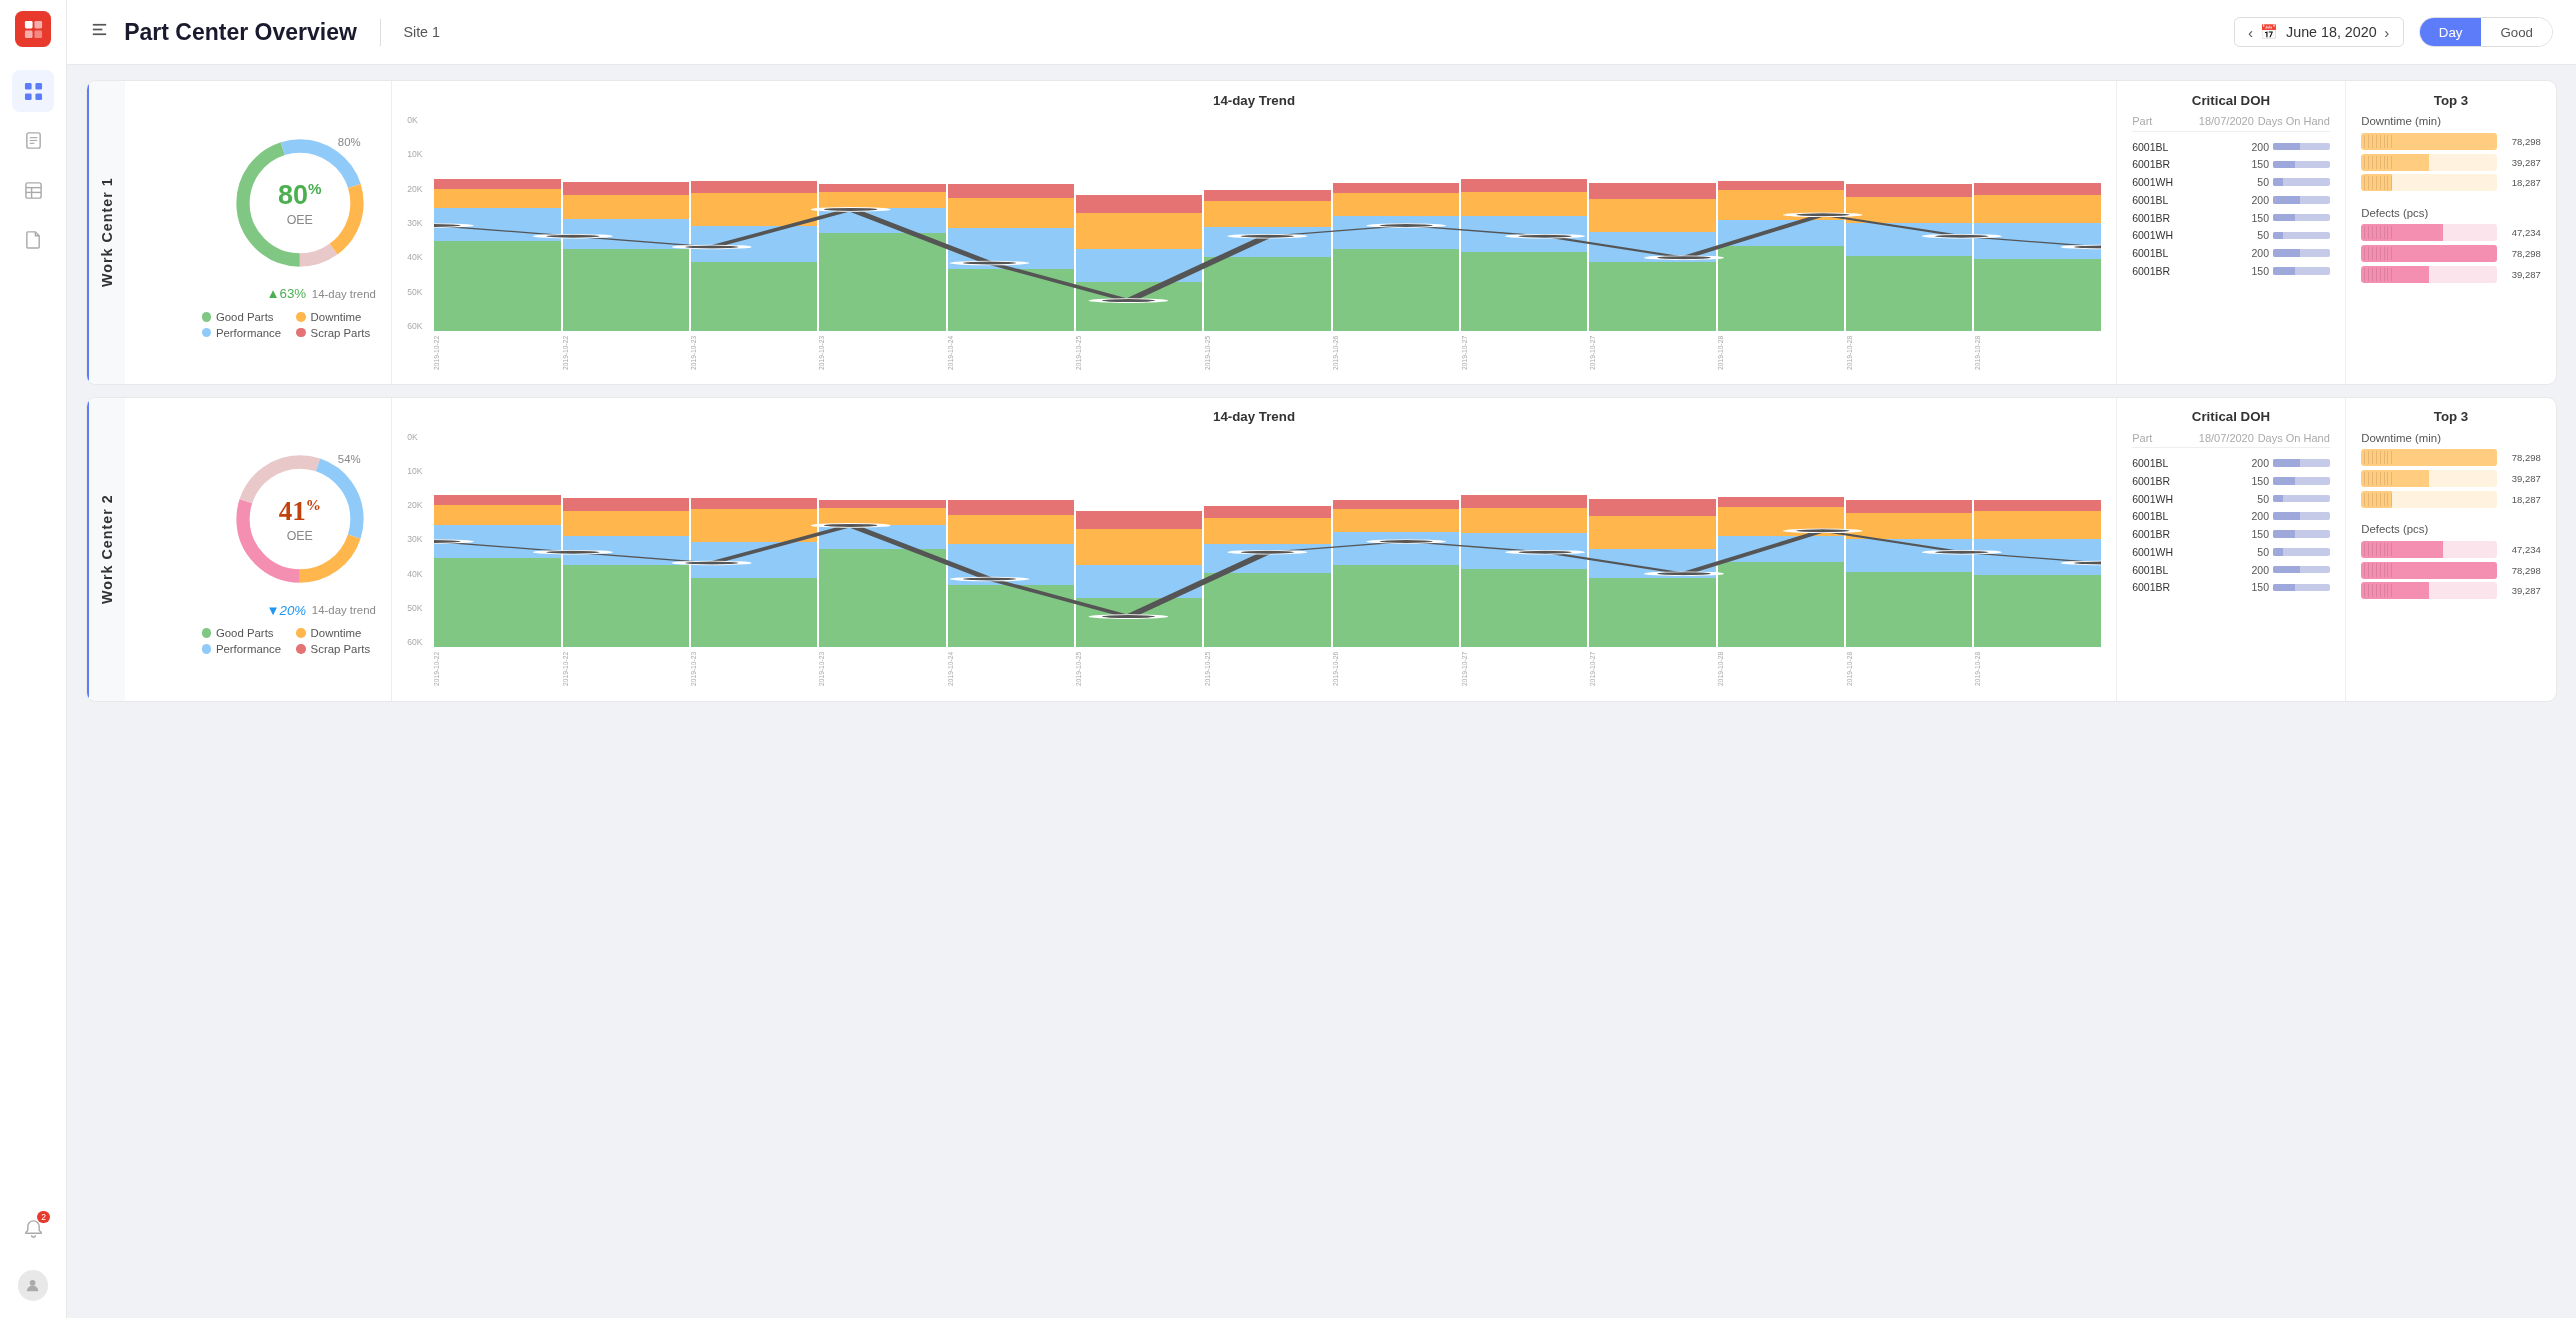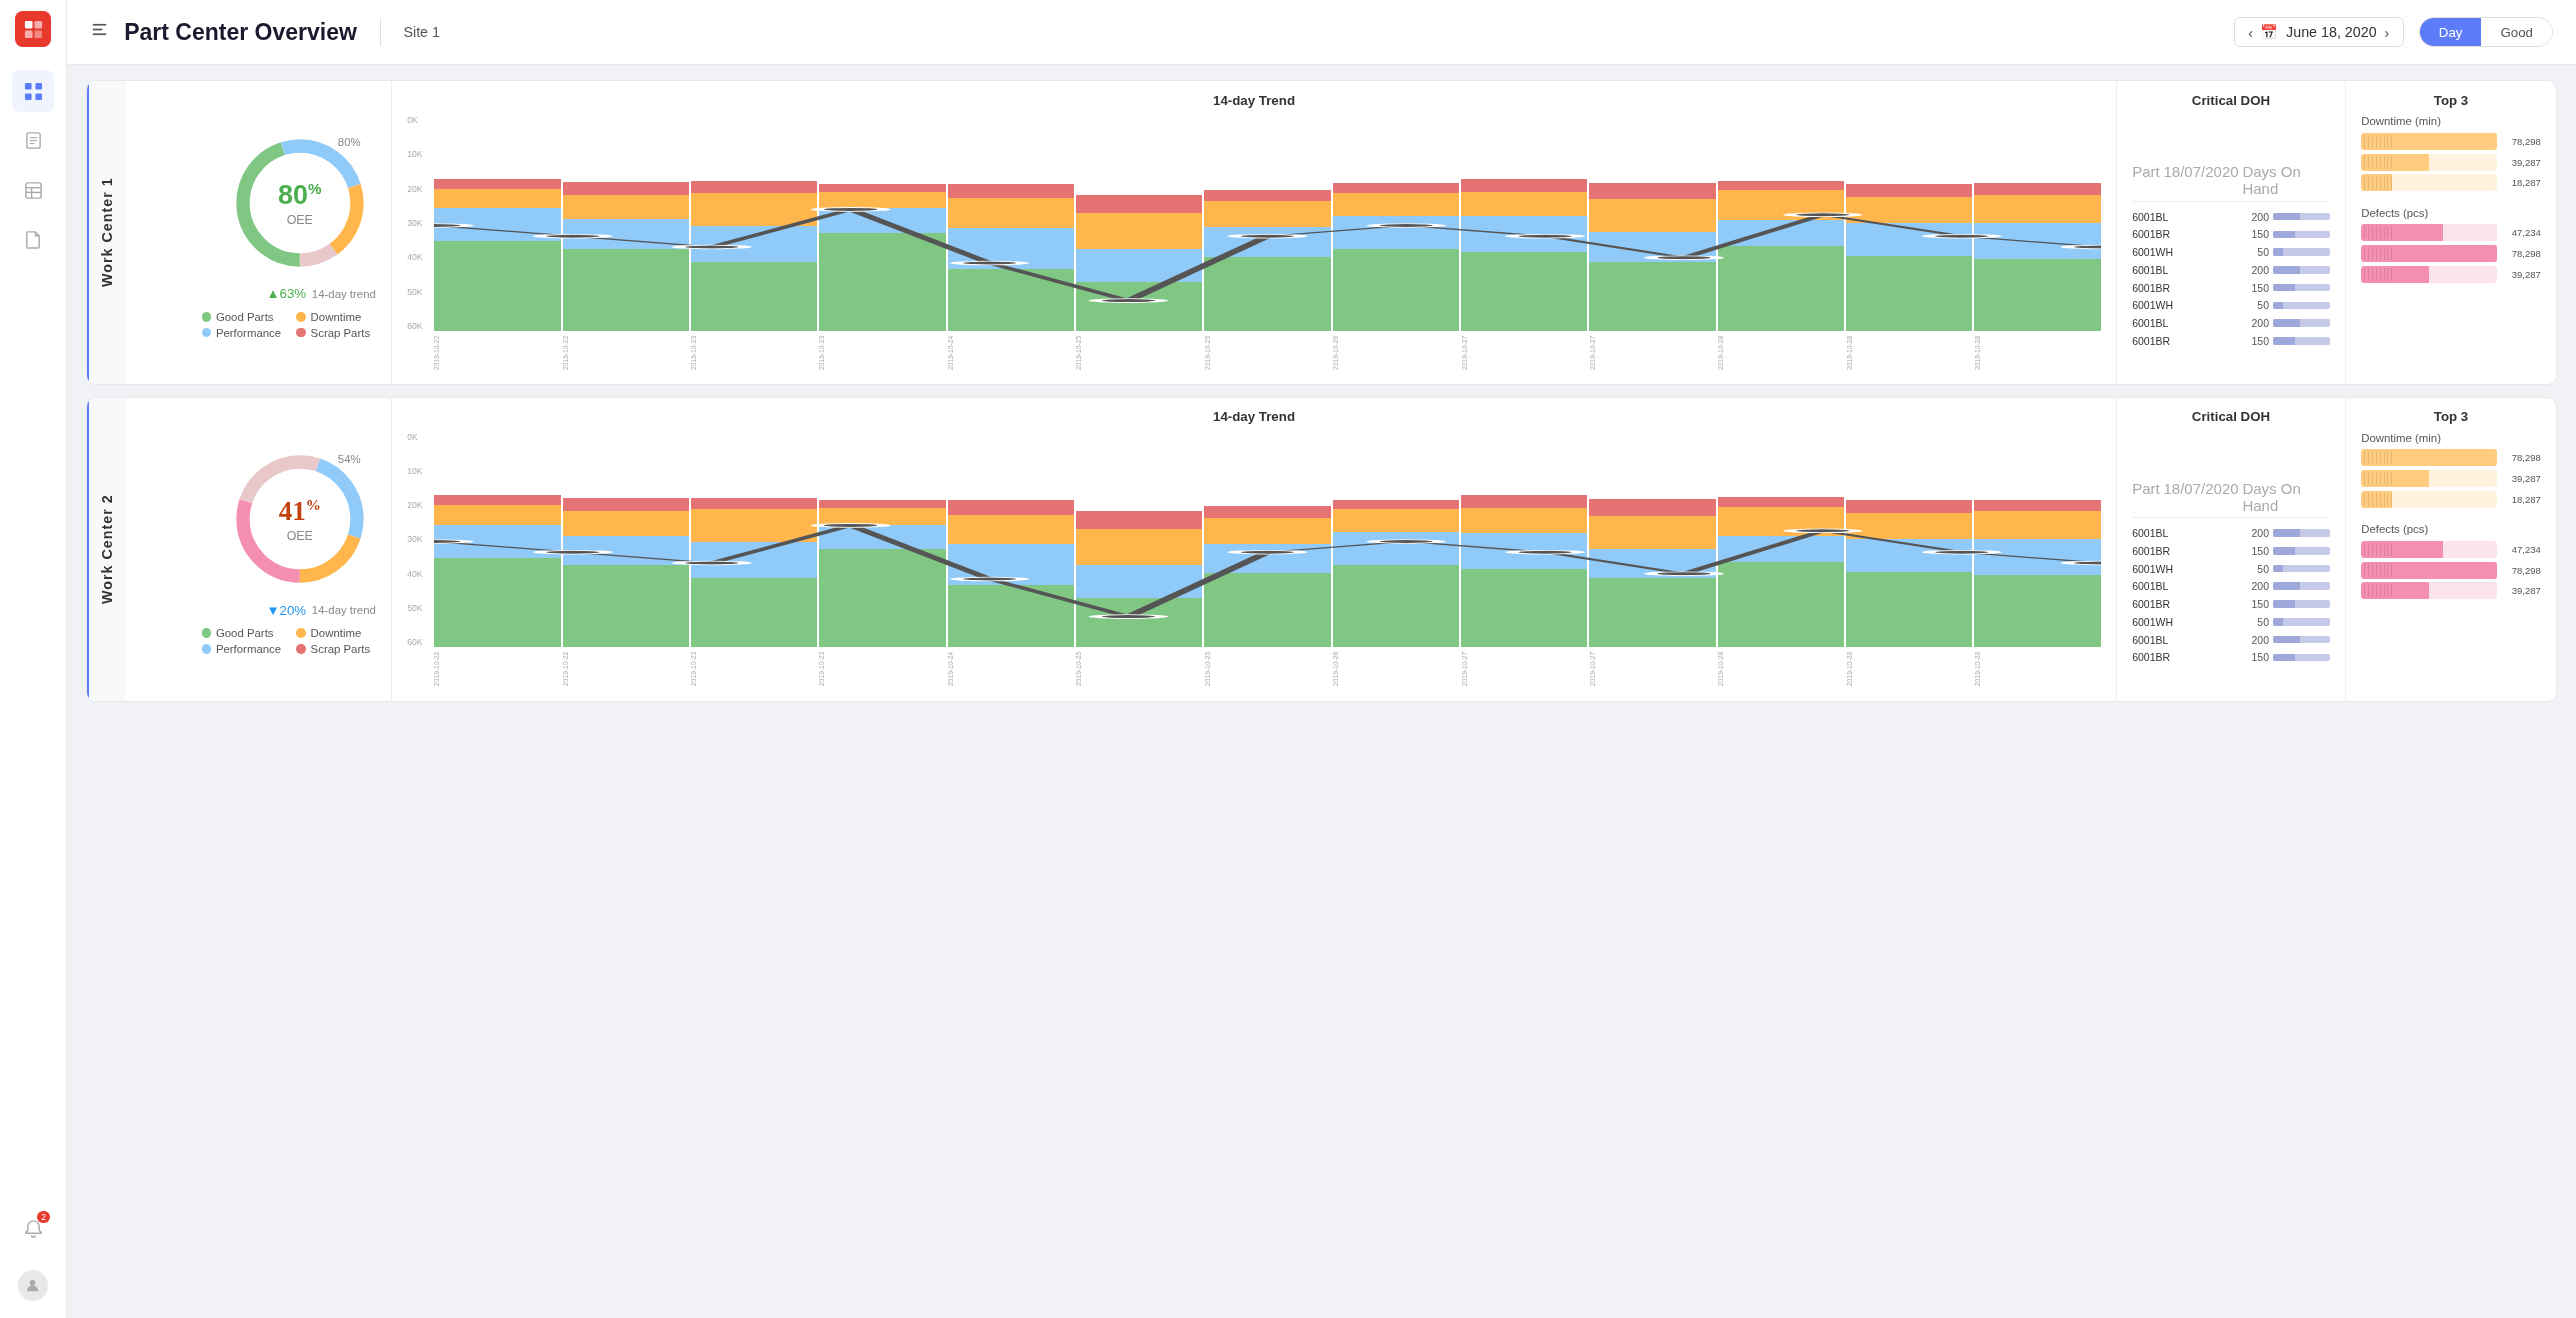--- a/index.html
+++ b/index.html
@@ -145,21 +145,21 @@
       font-size: 11.4px;
       color: #888;
     }
 
     .trend-label {
       display: flex; align-items: center; gap: 5.7px;
       font-size: 11.4px; color: #888; margin-top: 7.6px;
     }
     .trend-arrow { font-size: 13.3px; }
     .trend-arrow.up { color: #4caf50; }
-    .trend-arrow.down { color: #2196f3; }
+    .trend-arrow.down { color: #2196f3; font-style: italic; }
 
     .legend {
       display: grid; grid-template-columns: 1fr 1fr;
       gap: 3.8px 15.2px;
       margin-top: 9.5px;
       font-size: 11.4px;
       color: #555;
     }
     .legend-item { display: flex; align-items: center; gap: 4.8px; }
     .legend-dot { width: 9.5px; height: 9.5px; border-radius: 50%; flex-shrink: 0; }
@@ -226,26 +226,25 @@
       width: 229px;
       padding: 11.4px 15.2px;
       border-right: 1px solid #eee;
       display: flex;
       flex-direction: column;
     }
     .critical-header {
       display: grid;
       grid-template-columns: 1fr auto auto;
       gap: 3.8px;
-      font-size: 15px;
+      font-size: 11px;
       color: #aaa;
       margin-bottom: 5.7px;
       padding-bottom: 3.8px;
       border-bottom: 1px solid #eee;
-      margin-top: 48px;
     }
     .critical-row {
       display: grid;
       grid-template-columns: 1fr auto auto;
       gap: 3.8px;
       align-items: center;
       padding: 2.9px 0;
       font-size: 10.5px;
     }
     .critical-part { color: #333; font-weight: 500; }

